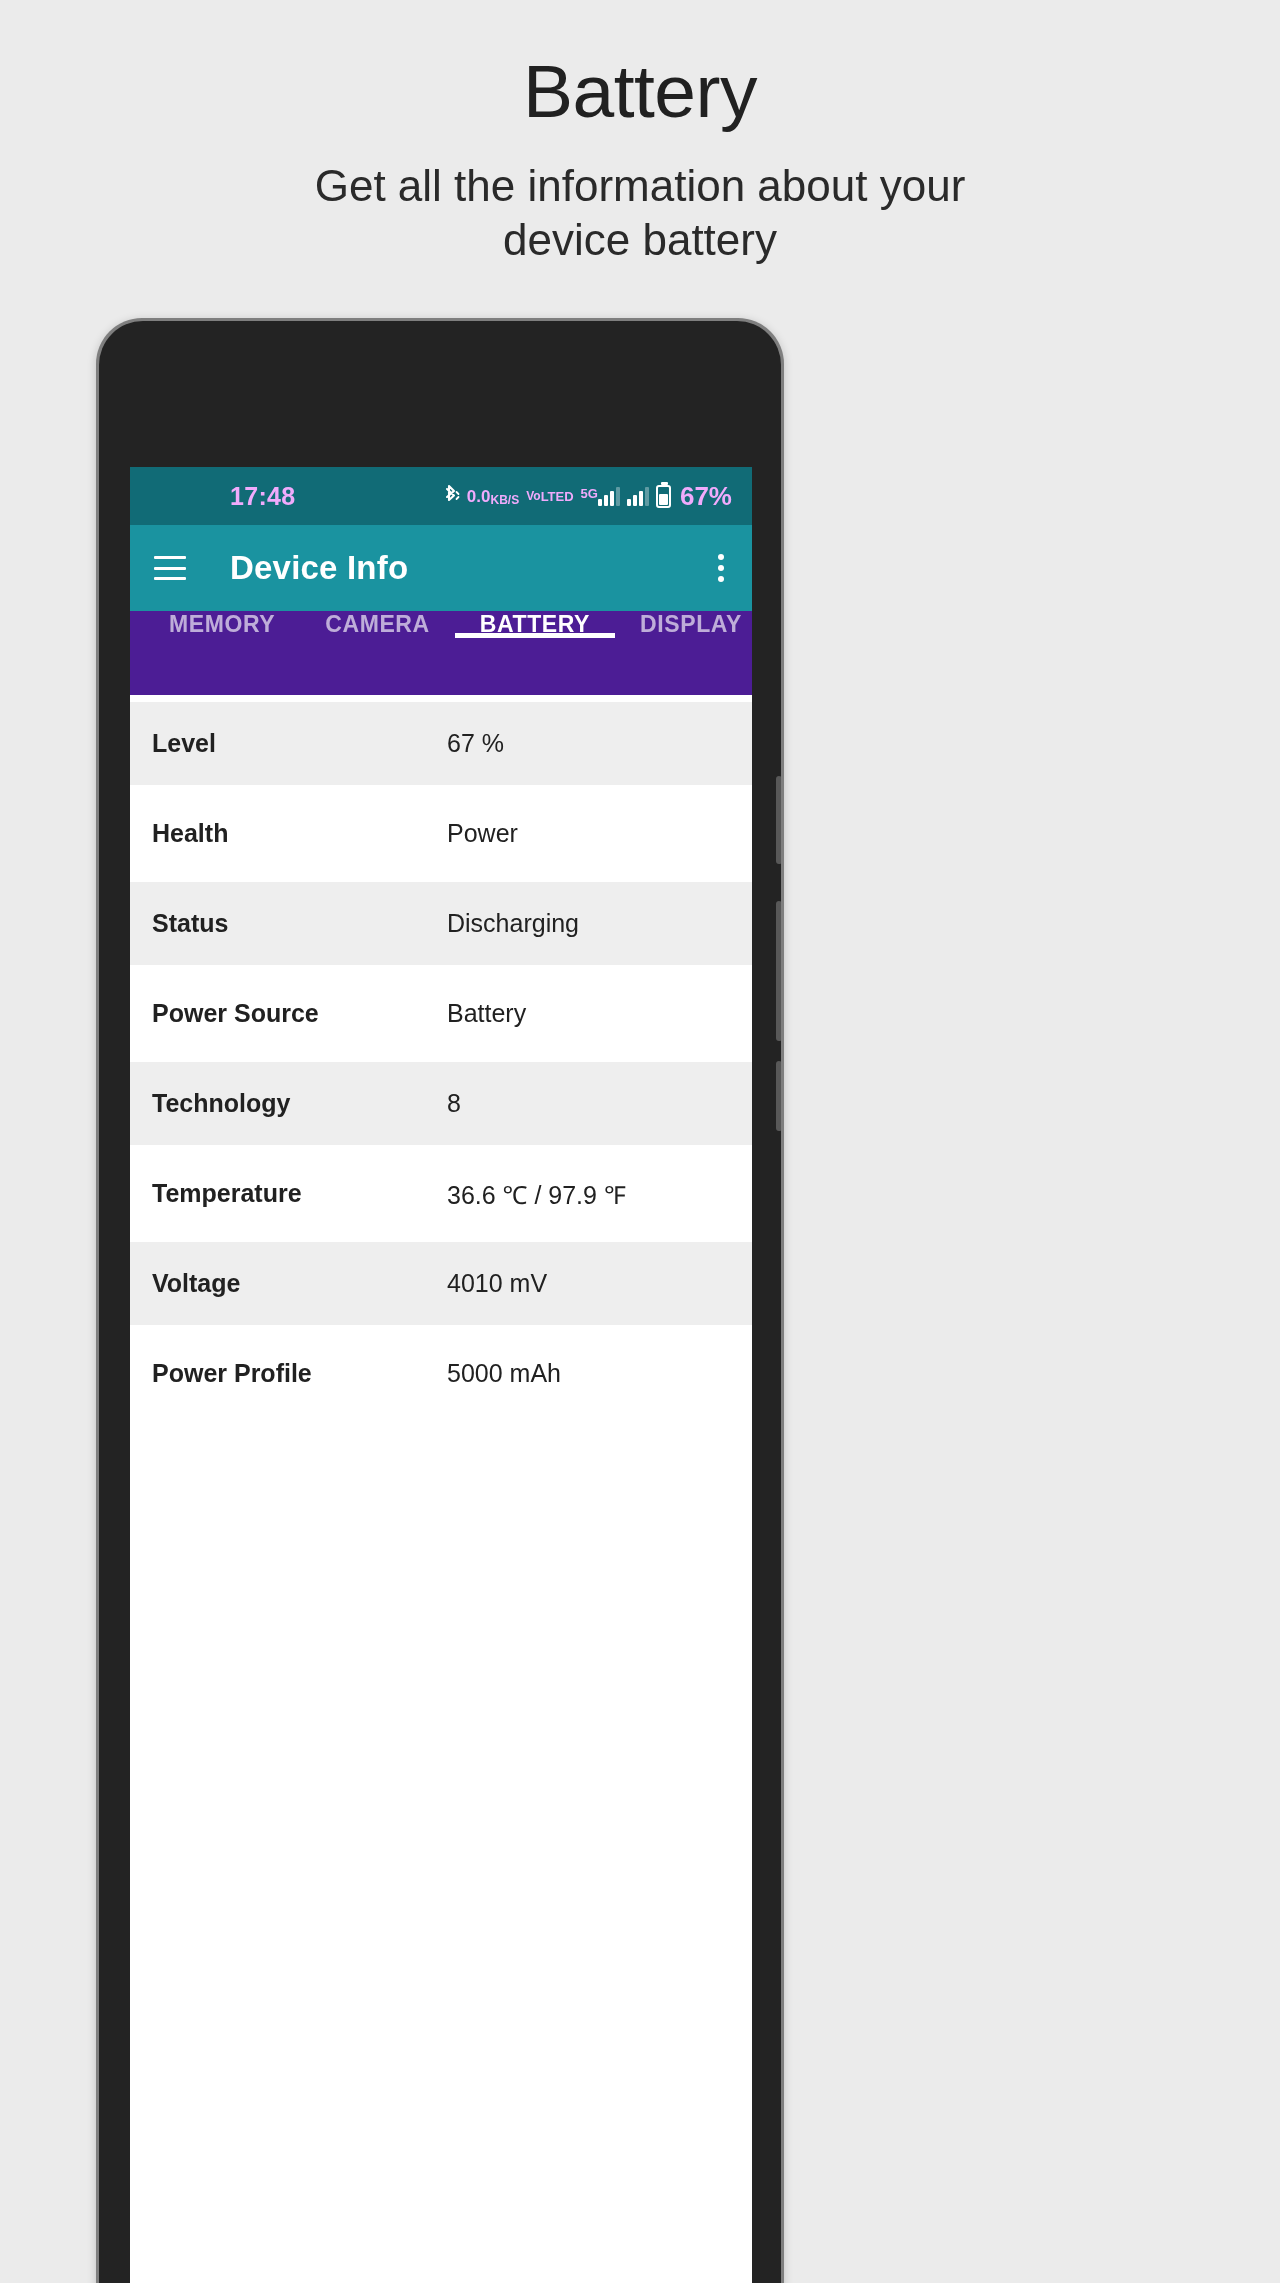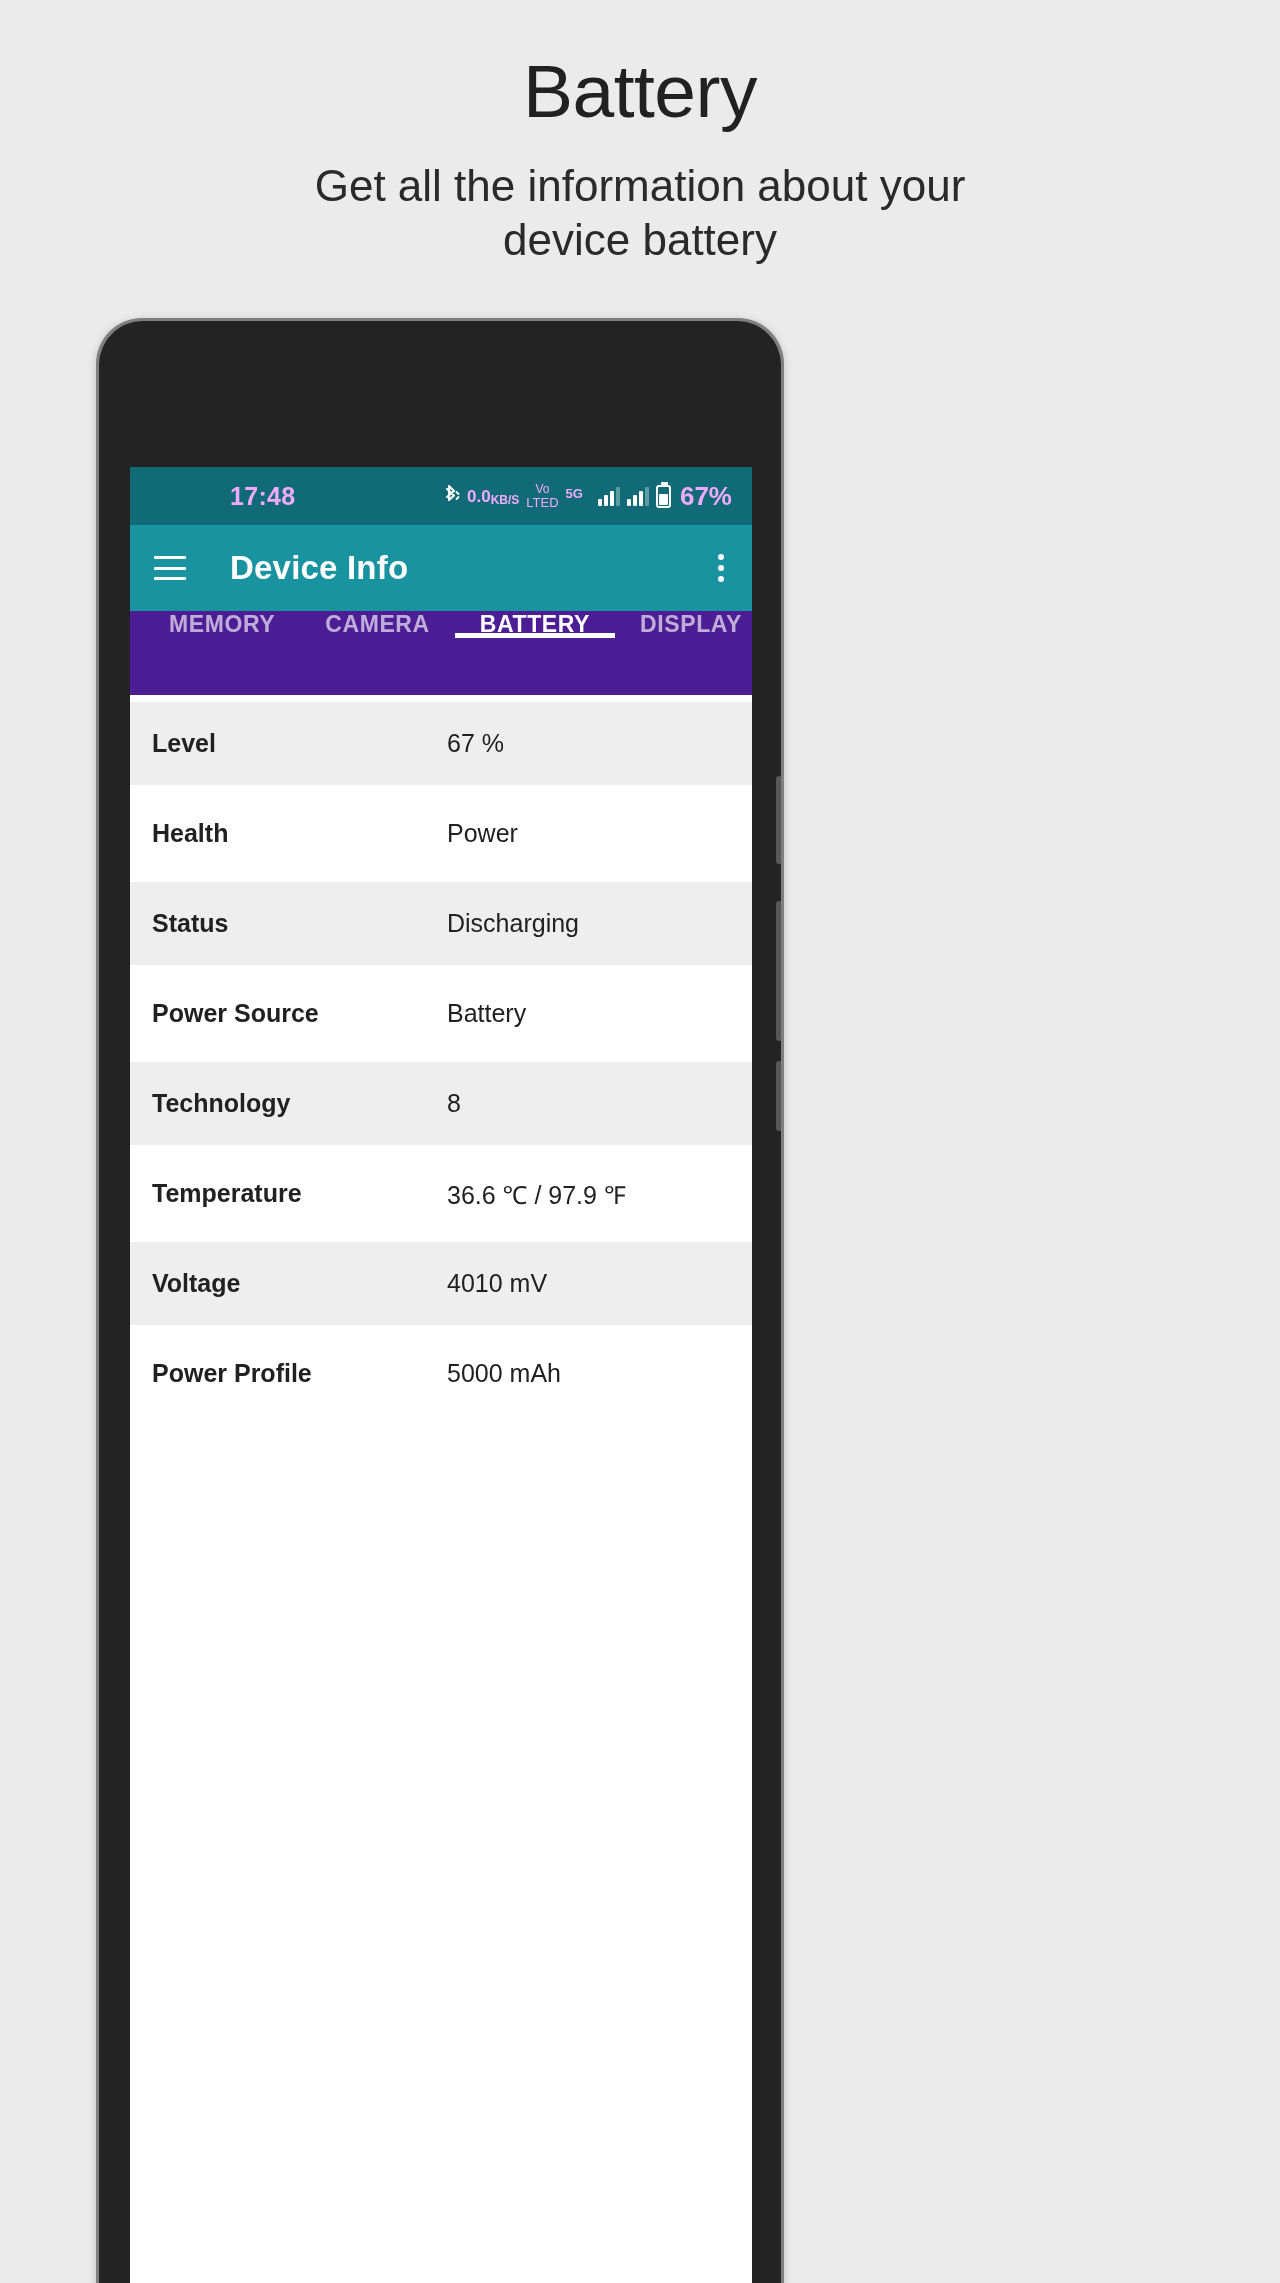--- a/index.html
+++ b/index.html
@@ -123,29 +123,29 @@
     display:flex;
     flex-direction:row;
     align-items:center;
     line-height:1;
     font-weight:700;
   }
   .kbs .n { font-size:17px; }
   .kbs .u { font-size:12px; margin-top:7px; }
   .volte {
     display:flex;
-    flex-direction:column;
+    flex-direction:row;
     align-items:center;
     line-height:1;
-    font-weight:400;
+    font-weight:700;
     justify-content:space-between;
   }
   .volte .a { font-size:12px; }
   .volte .b { font-size:13px; margin-top:1px; }
-  .sig-wrap { display:flex; align-items:flex-end; gap:15px; }
+  .sig-wrap { display:flex; align-items:flex-end; gap:0; }
   .g5 {
     font-size:13px;
     font-weight:700;
     align-self:flex-start;
     margin-bottom:-2px;
   }
   .bars { display:flex; align-items:flex-end; gap:2px; height:20px; }
   .bars i { width:4px; background:#ffffff; display:block; border-radius:1px; }
   .bars i.dim { background:rgba(255,255,255,0.33); }
   .bars i.h1 { height:7px; }

